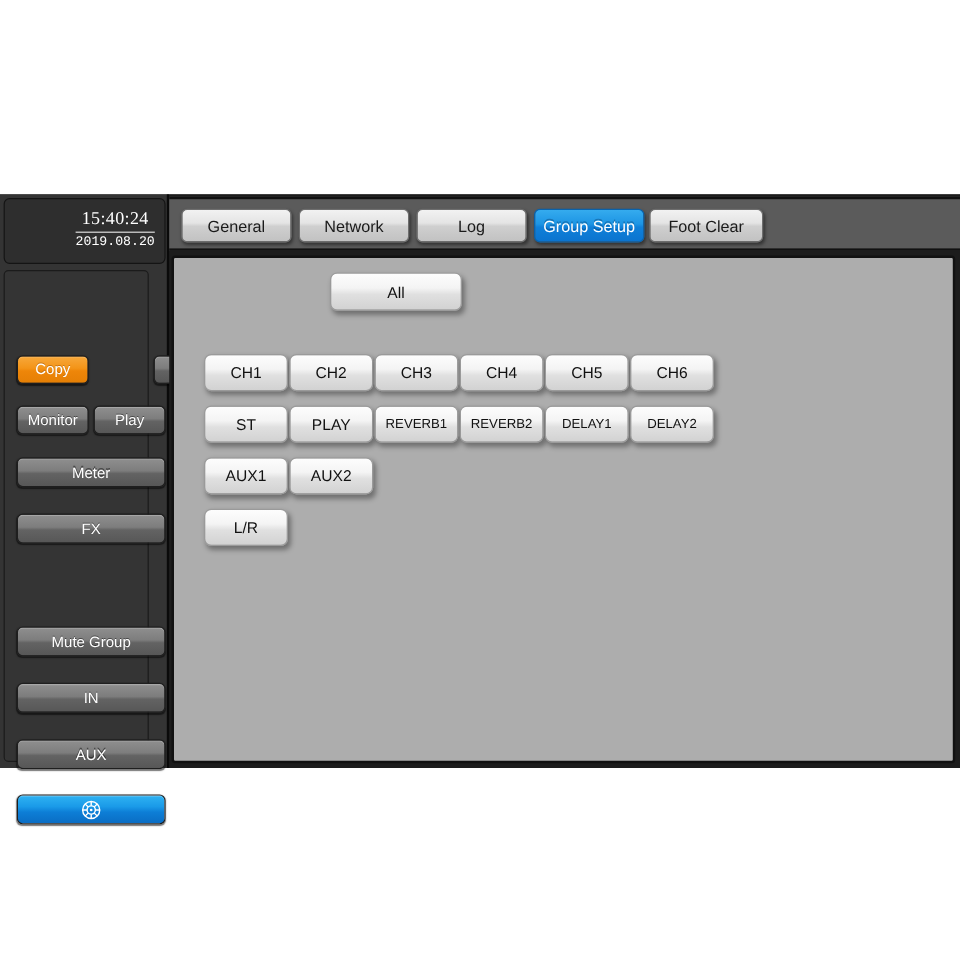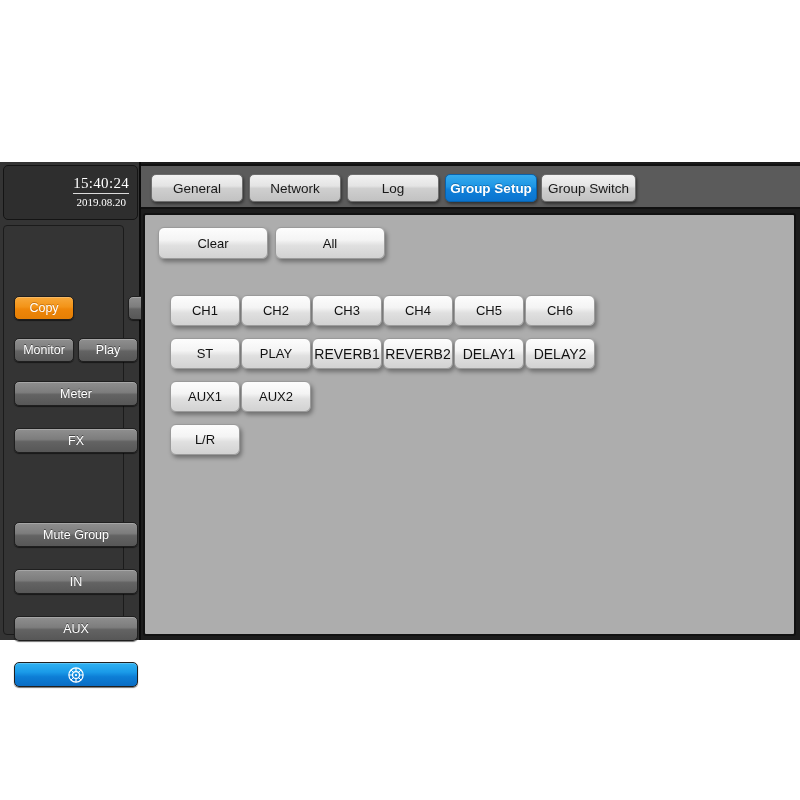--- a/index.html
+++ b/index.html
@@ -59,21 +59,21 @@
   .clock-time {
     font-family: "Liberation Serif", serif;
     font-size: 15px;
     letter-spacing: 0.3px;
     line-height: 17px;
     border-bottom: 1px solid #dcdcdc;
     padding-bottom: 1px;
     display: block;
   }
   .clock-date {
-    font-family: Liberation Serif, serif;
+    font-family: Liberation Mono, monospace;
     font-size: 11px;
     line-height: 14px;
     display: block;
     padding-top: 1px;
   }
 
   .side-panel {
     position: absolute;
     left: 3px;
     top: 63px;
@@ -179,21 +179,21 @@
     color: #111111;
     font-size: 13px;
     display: flex;
     align-items: center;
     justify-content: center;
     box-shadow: 2px 3px 4px rgba(0,0,0,0.35);
     box-sizing: border-box;
     cursor: pointer;
     user-select: none;
   }
-  .gbtn.small { font-size: 14px; }
+  .gbtn.small { font-size: 11px; }
 </style>
 </head>
 <body>
 
 <div id="device-window">
 
   <div id="sidebar">
 
     <div class="clock-box">
       <div class="clock-inner">
@@ -224,26 +224,25 @@
       </div>
 
   </div>
 
   <div id="right-area">
 
     <div id="tabbar">
         <div class="tab" style="left: 10px; width: 92px;">General</div>
         <div class="tab" style="left: 108px; width: 92px;">Network</div>
         <div class="tab" style="left: 206px; width: 92px;">Log</div>
-        <div class="tab active" style="left: 304px; width: 92px; font-weight: bold;">Group Setup</div>
-        <div class="tab" style="left: 400px; width: 95px;">Group Switch</div>
+        <div class="tab active" style="left: 304px; width: 92px;">Group Setup</div>
+        <div class="tab" style="left: 400px; width: 95px;">Foot Clear</div>
       </div>
 
     <div id="content-panel">
-        <div class="gbtn" style="left: 13px; top: 12px; width: 110px; height: 32px;">Clear</div>
         <div class="gbtn" style="left: 130px; top: 12px; width: 110px; height: 32px;">All</div>
         <div class="gbtn" style="left: 25px; top: 80px; width: 70px; height: 31px;">CH1</div>
         <div class="gbtn" style="left: 96px; top: 80px; width: 70px; height: 31px;">CH2</div>
         <div class="gbtn" style="left: 167px; top: 80px; width: 70px; height: 31px;">CH3</div>
         <div class="gbtn" style="left: 238px; top: 80px; width: 70px; height: 31px;">CH4</div>
         <div class="gbtn" style="left: 309px; top: 80px; width: 70px; height: 31px;">CH5</div>
         <div class="gbtn" style="left: 380px; top: 80px; width: 70px; height: 31px;">CH6</div>
         <div class="gbtn" style="left: 25px; top: 123px; width: 70px; height: 31px;">ST</div>
         <div class="gbtn" style="left: 96px; top: 123px; width: 70px; height: 31px;">PLAY</div>
         <div class="gbtn small" style="left: 167px; top: 123px; width: 70px; height: 31px;">REVERB1</div>

